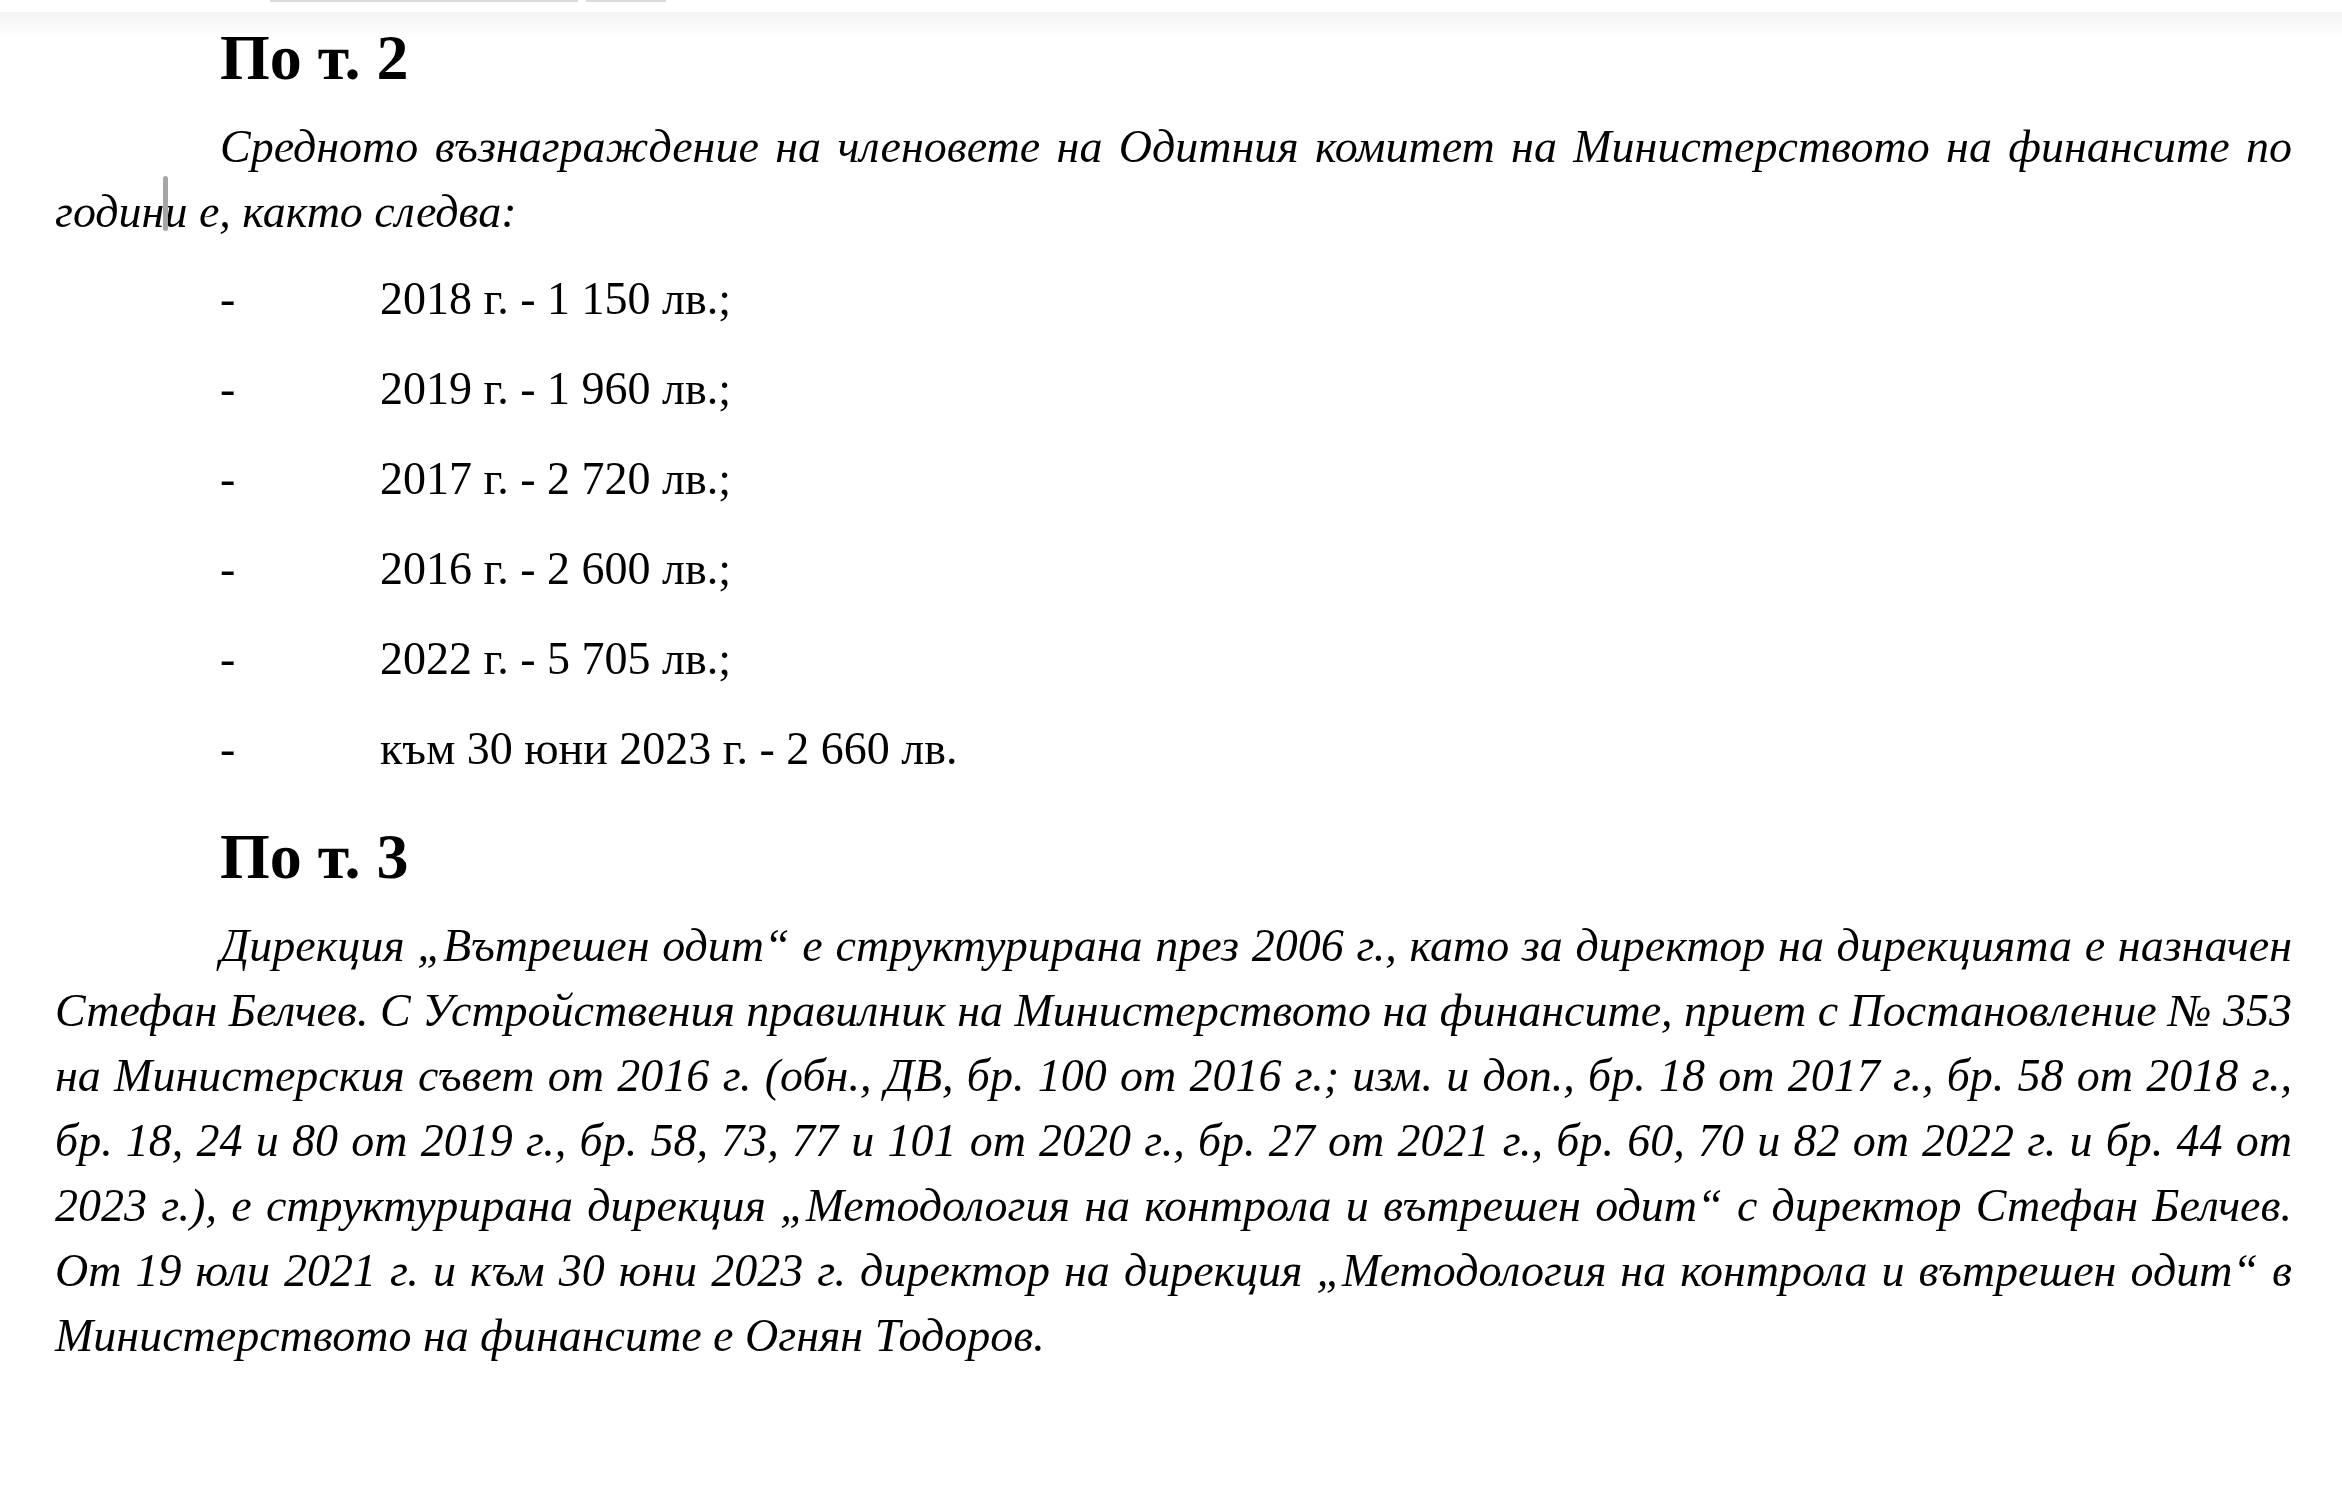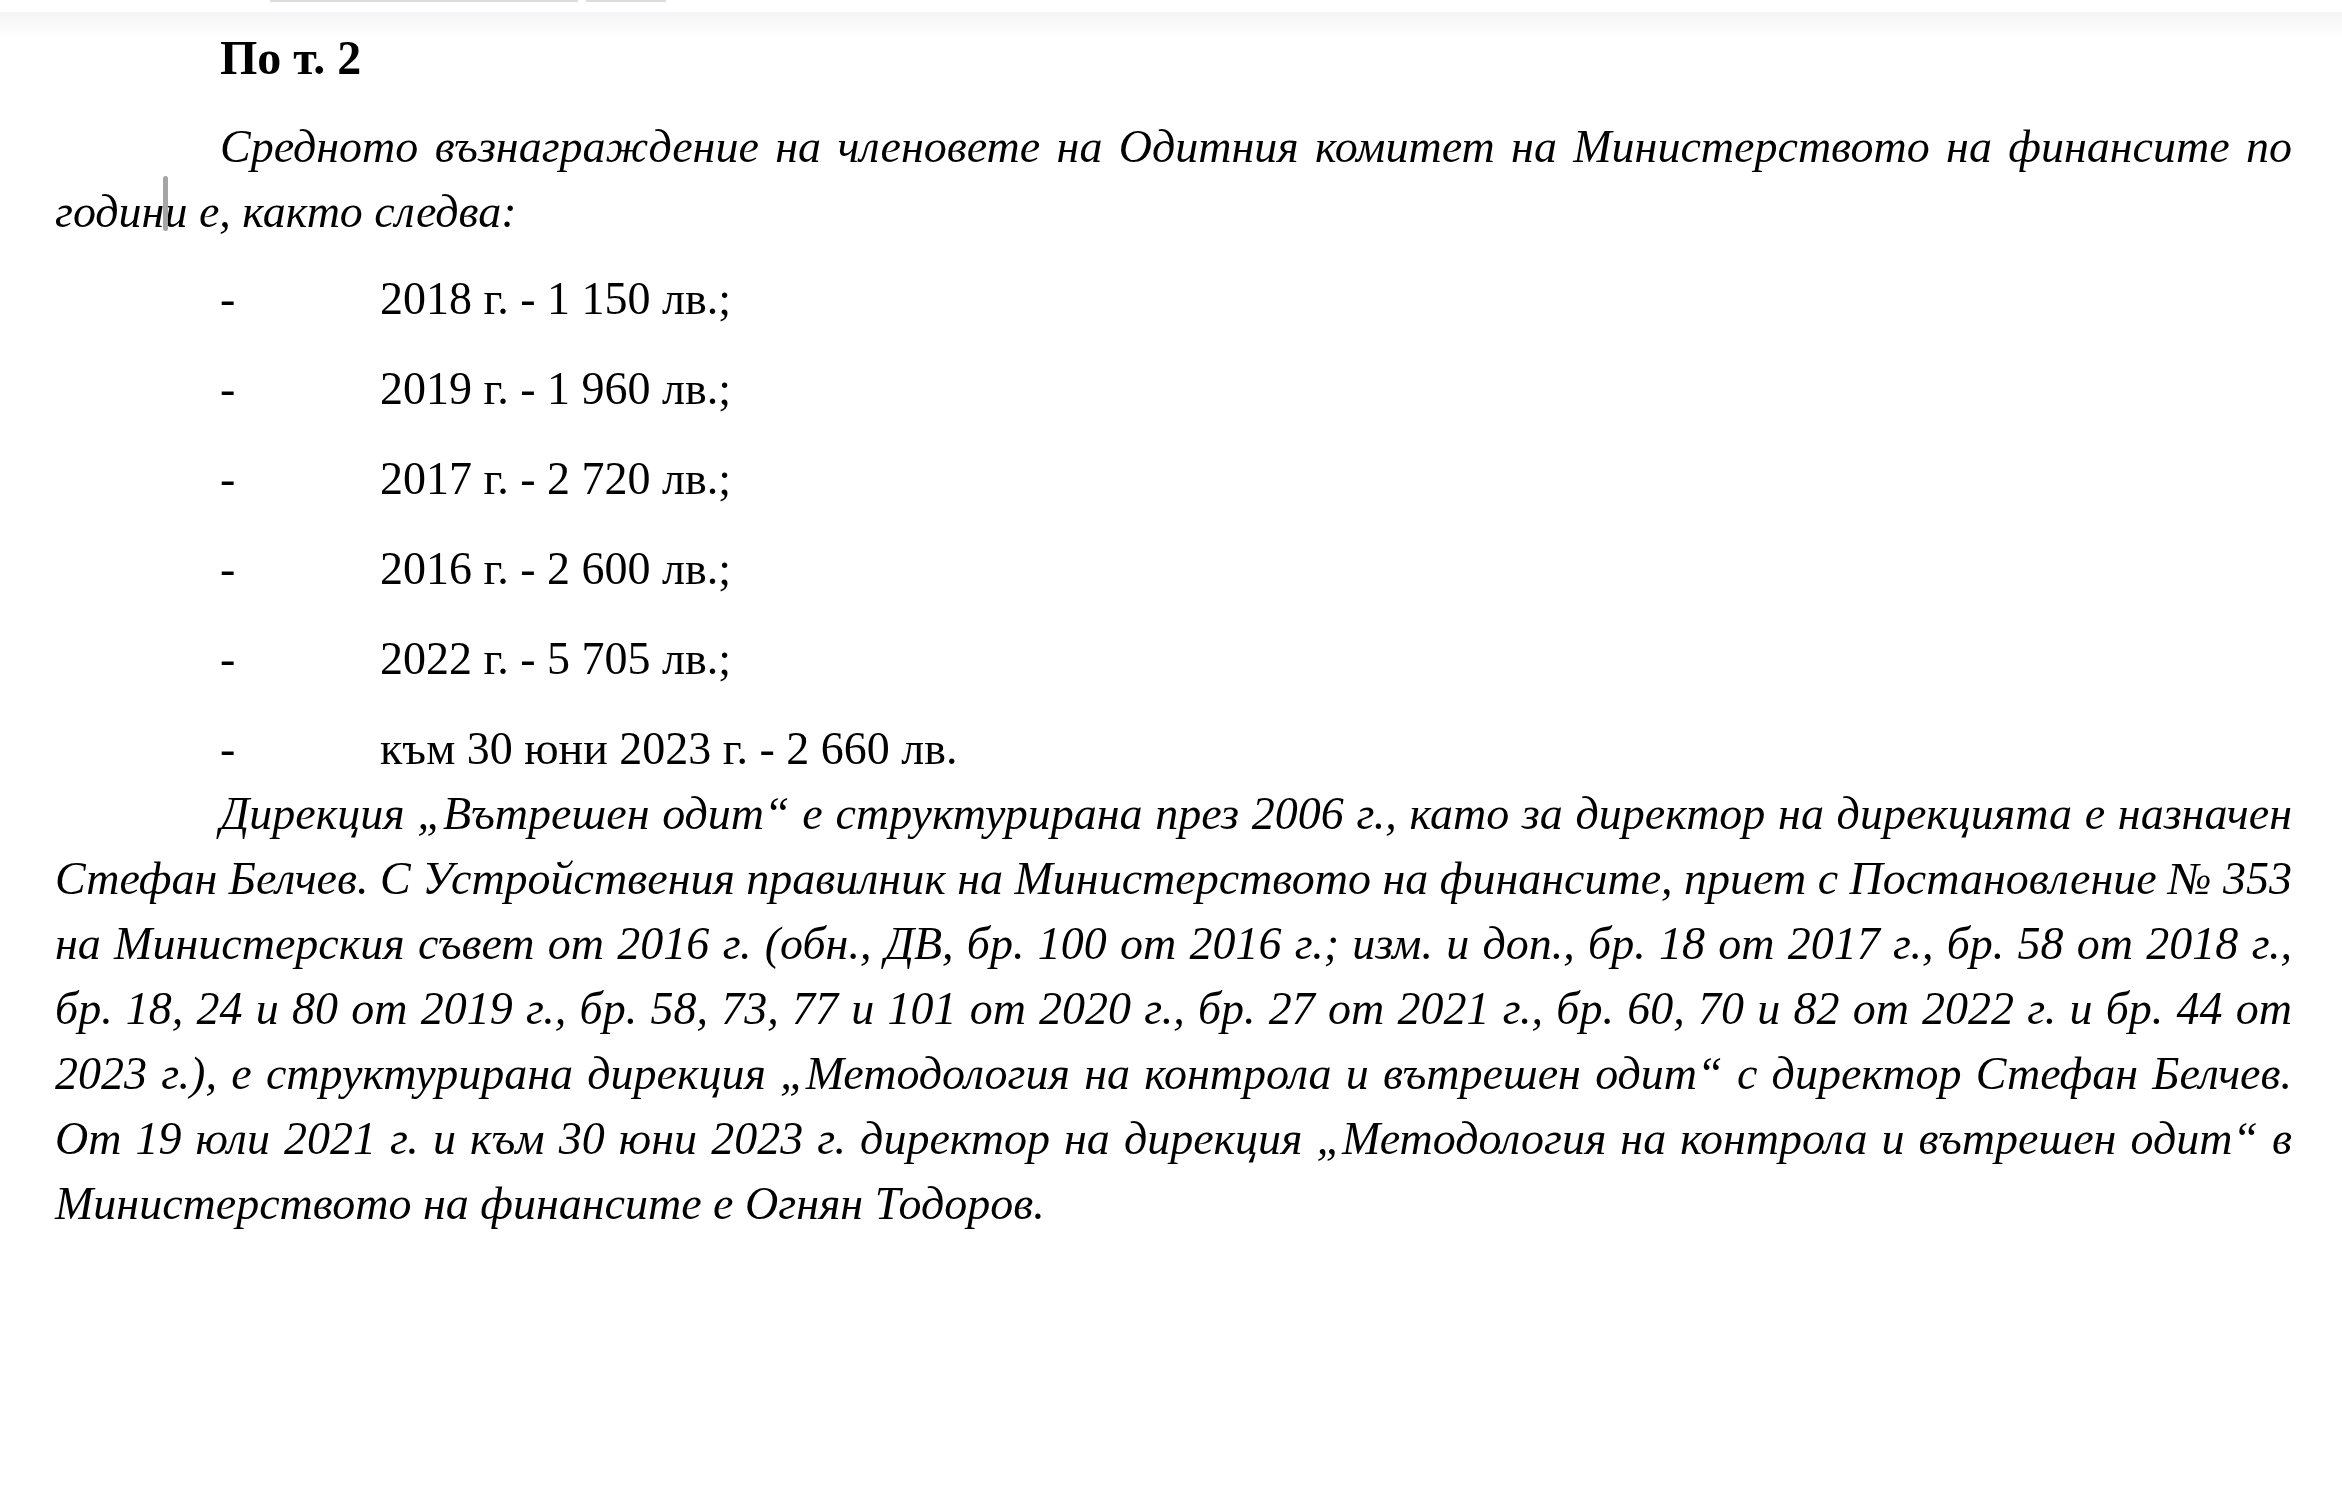--- a/index.html
+++ b/index.html
@@ -42,21 +42,21 @@
     right: 50px;
     top: 28px;
     font-size: 46px;
     line-height: 65px;
     text-align: justify;
     text-justify: inter-word;
   }
 
   .section-heading {
     font-weight: bold;
-    font-size: 48px;
+    font-size: 64px;
     line-height: 60px;
     margin: 0 0 26px 165px;
     text-align: left;
   }
   .section-heading.second {
     margin-top: 46px;
   }
 
   .doc-paragraph {
     margin: 0;
@@ -130,18 +130,19 @@
     <div class="doc-list-item">
       <span class="list-dash">-</span>
       <span class="list-text">2022 г. - 5 705 лв.;</span>
     </div>
     <div class="doc-list-item">
       <span class="list-dash">-</span>
       <span class="list-text">към 30 юни 2023 г. - 2 660 лв.</span>
     </div>
   </div>
 
+  <div class="section-heading second">По т. 3</div>
 
   <p class="doc-paragraph">Дирекция „Вътрешен одит“ е структурирана през 2006 г., като за директор на дирекцията е назначен Стефан Белчев. С Устройствения правилник на Министерството на финансите, приет с Постановление № 353 на Министерския съвет от 2016 г. (обн., ДВ, бр. 100 от 2016 г.; изм. и доп., бр. 18 от 2017 г., бр. 58 от 2018 г., бр. 18, 24 и 80 от 2019 г., бр. 58, 73, 77 и 101 от 2020 г., бр. 27 от 2021 г., бр. 60, 70 и 82 от 2022 г. и бр. 44 от 2023 г.), е структурирана дирекция „Методология на контрола и вътрешен одит“ с директор Стефан Белчев. От 19 юли 2021 г. и към 30 юни 2023 г. директор на дирекция „Методология на контрола и вътрешен одит“ в Министерството на финансите е Огнян Тодоров.</p>
 
 </div>
 
 <div class="text-cursor"></div>
 
 </body></html>

